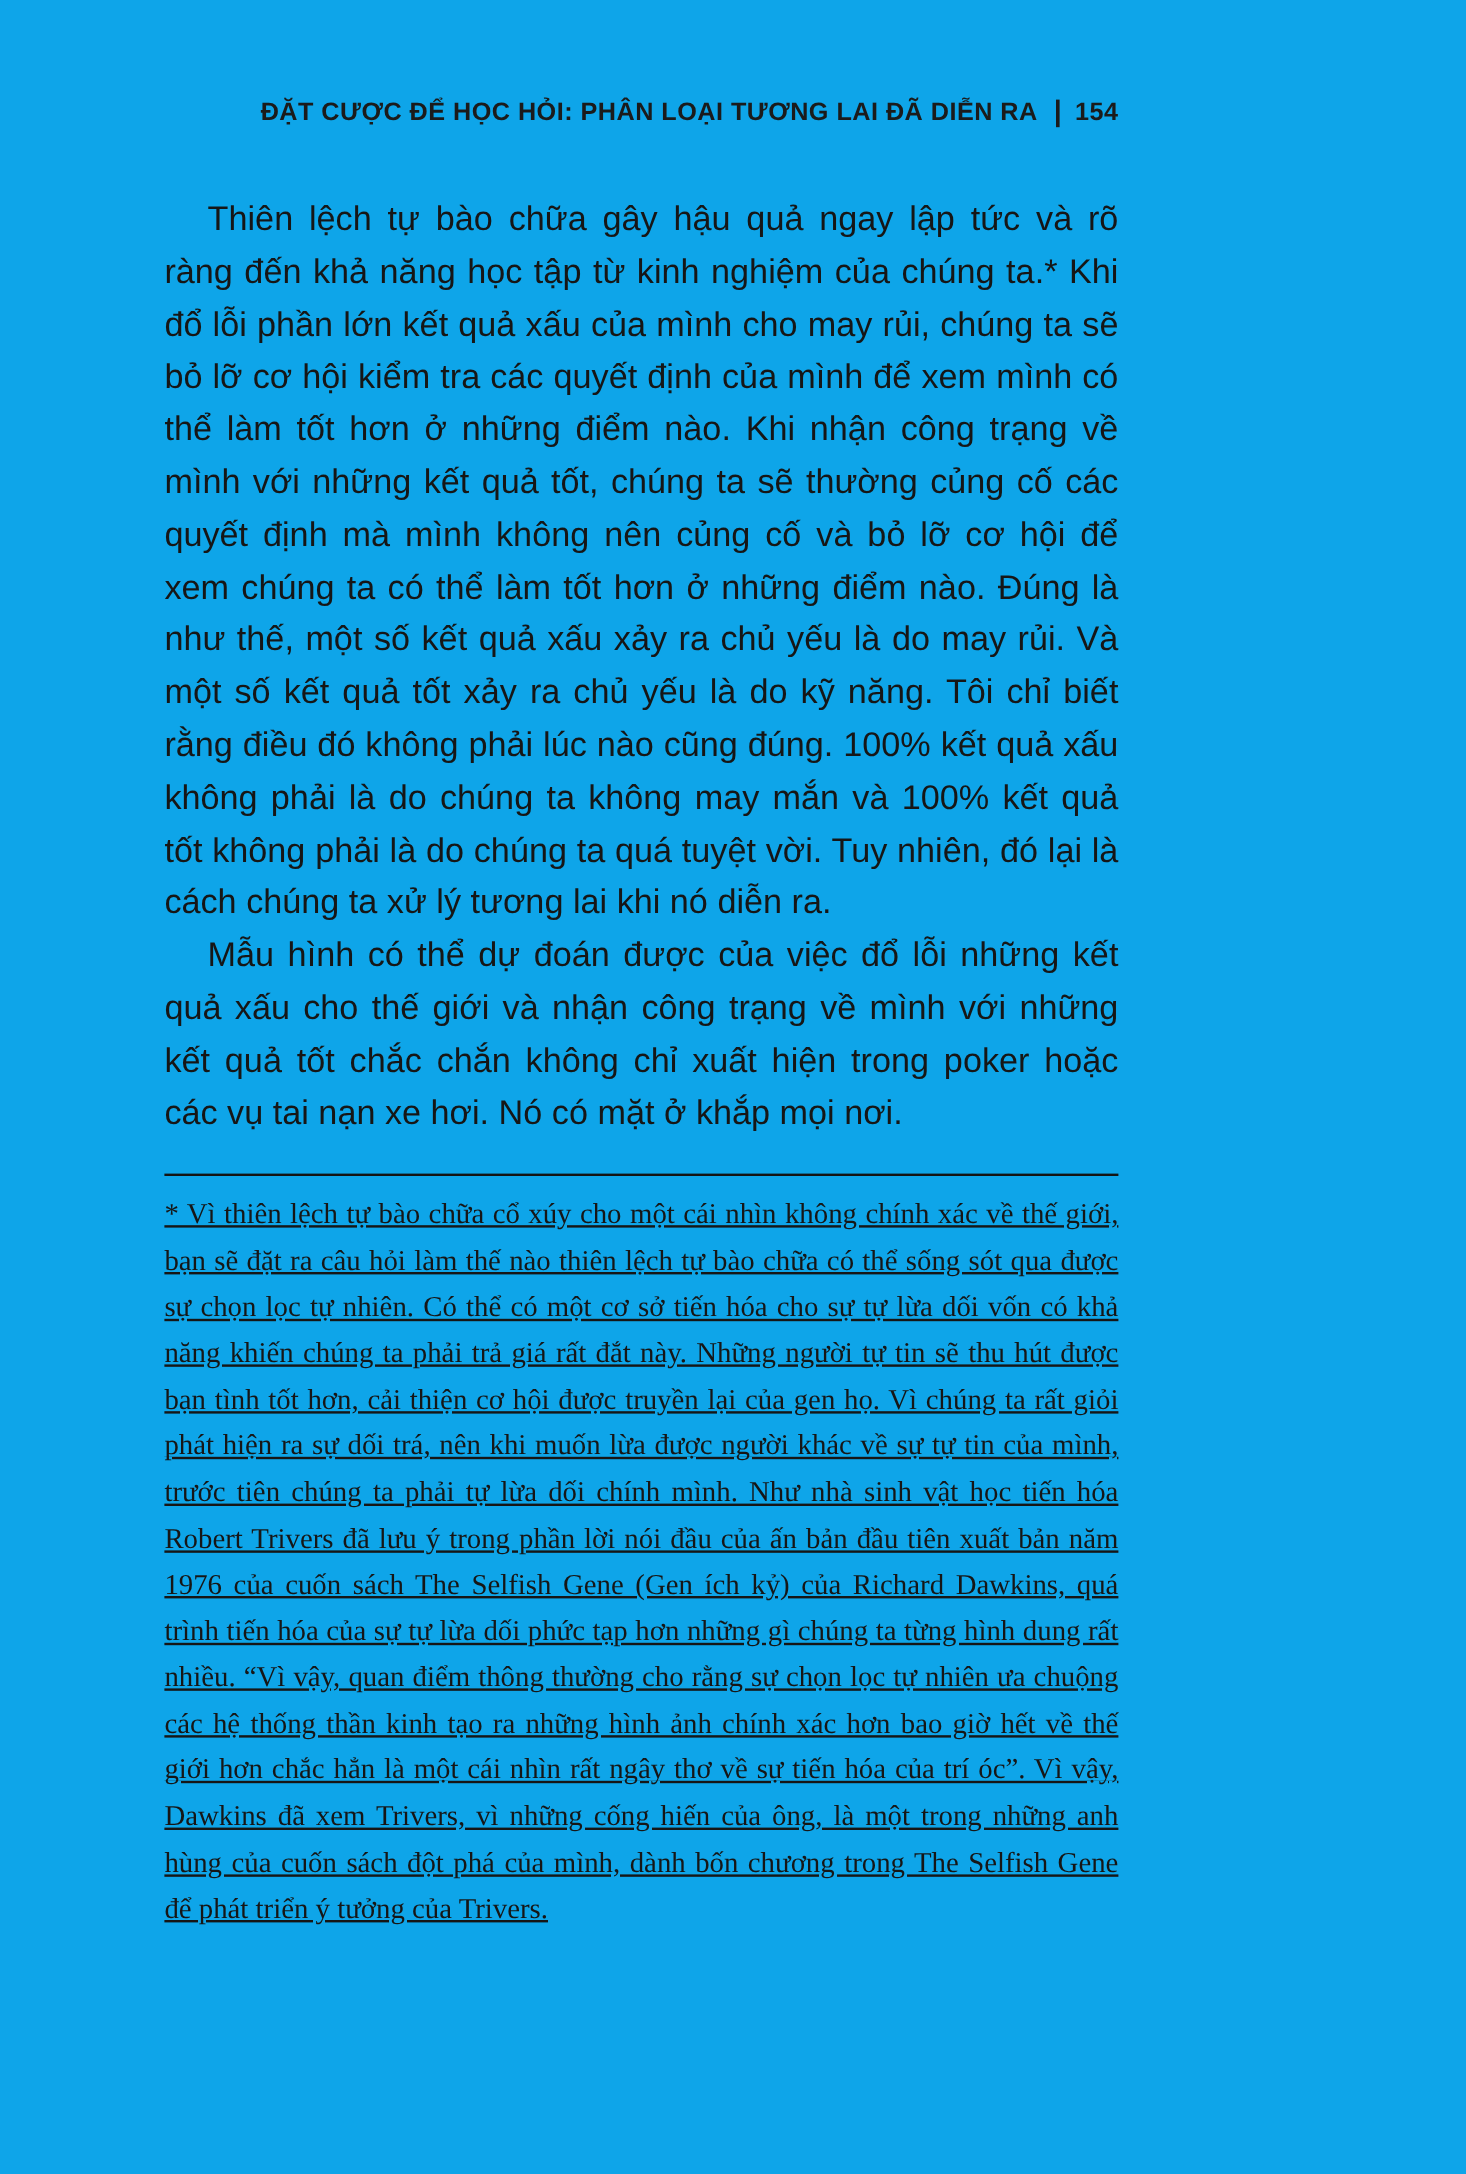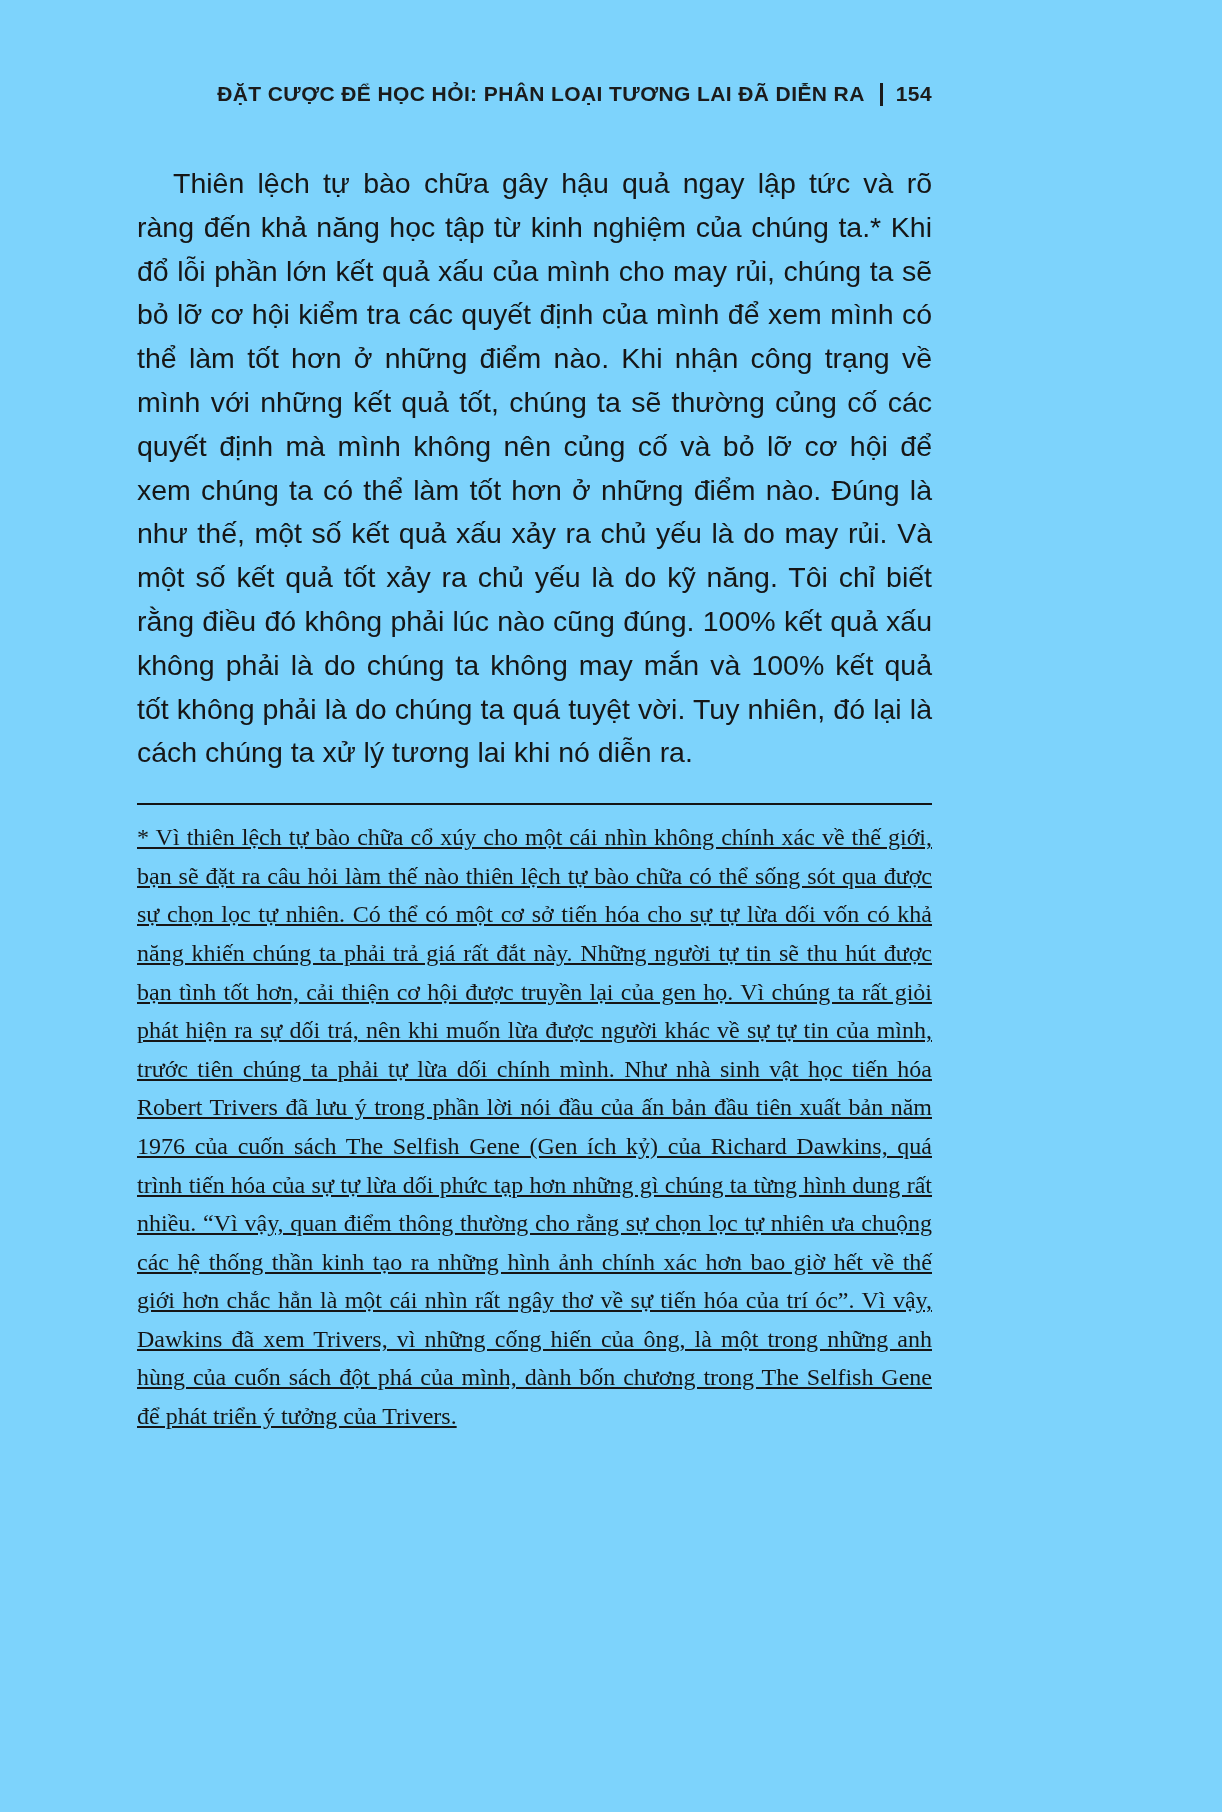--- a/index.html
+++ b/index.html
@@ -4,21 +4,21 @@
 <style>
   html, body {
     margin: 0;
     padding: 0;
     background: #ffffff;
   }
   .page {
     position: relative;
     width: 1222px;
     min-height: 1812px;
-    background: #7dd3fc;
+    background: #0ea5e9;
     box-sizing: border-box;
     padding: 82px 290px 80px 137px;
     overflow: hidden;
   }
   
   .page-header {
     display: flex;
     justify-content: flex-end;
     align-items: center;
     gap: 0;
@@ -79,19 +79,20 @@
 <div class="page">
 
   <header class="page-header">
     <span class="header-title">ĐẶT CƯỢC ĐỂ HỌC HỎI: PHÂN LOẠI TƯƠNG LAI ĐÃ DIỄN RA</span>
     <span class="header-divider"></span>
     <span class="header-page-number">154</span>
   </header>
 
   <main class="page-body">
     <p class="body-paragraph">Thiên lệch tự bào chữa gây hậu quả ngay lập tức và rõ ràng đến khả năng học tập từ kinh nghiệm của chúng ta.* Khi đổ lỗi phần lớn kết quả xấu của mình cho may rủi, chúng ta sẽ bỏ lỡ cơ hội kiểm tra các quyết định của mình để xem mình có thể làm tốt hơn ở những điểm nào. Khi nhận công trạng về mình với những kết quả tốt, chúng ta sẽ thường củng cố các quyết định mà mình không nên củng cố và bỏ lỡ cơ hội để xem chúng ta có thể làm tốt hơn ở những điểm nào. Đúng là như thế, một số kết quả xấu xảy ra chủ yếu là do may rủi. Và một số kết quả tốt xảy ra chủ yếu là do kỹ năng. Tôi chỉ biết rằng điều đó không phải lúc nào cũng đúng. 100% kết quả xấu không phải là do chúng ta không may mắn và 100% kết quả tốt không phải là do chúng ta quá tuyệt vời. Tuy nhiên, đó lại là cách chúng ta xử lý tương lai khi nó diễn ra.</p>
+    <p class="body-paragraph">Mẫu hình có thể dự đoán được của việc đổ lỗi những kết quả xấu cho thế giới và nhận công trạng về mình với những kết quả tốt chắc chắn không chỉ xuất hiện trong poker hoặc các vụ tai nạn xe hơi. Nó có mặt ở khắp mọi nơi.</p>
   </main>
 
   <div class="footnote-rule"></div>
 
   <p class="footnote">* Vì thiên lệch tự bào chữa cổ xúy cho một cái nhìn không chính xác về thế giới, bạn sẽ đặt ra câu hỏi làm thế nào thiên lệch tự bào chữa có thể sống sót qua được sự chọn lọc tự nhiên. Có thể có một cơ sở tiến hóa cho sự tự lừa dối vốn có khả năng khiến chúng ta phải trả giá rất đắt này. Những người tự tin sẽ thu hút được bạn tình tốt hơn, cải thiện cơ hội được truyền lại của gen họ. Vì chúng ta rất giỏi phát hiện ra sự dối trá, nên khi muốn lừa được người khác về sự tự tin của mình, trước tiên chúng ta phải tự lừa dối chính mình. Như nhà sinh vật học tiến hóa Robert Trivers đã lưu ý trong phần lời nói đầu của ấn bản đầu tiên xuất bản năm 1976 của cuốn sách The Selfish Gene (Gen ích kỷ) của Richard Dawkins, quá trình tiến hóa của sự tự lừa dối phức tạp hơn những gì chúng ta từng hình dung rất nhiều. “Vì vậy, quan điểm thông thường cho rằng sự chọn lọc tự nhiên ưa chuộng các hệ thống thần kinh tạo ra những hình ảnh chính xác hơn bao giờ hết về thế giới hơn chắc hẳn là một cái nhìn rất ngây thơ về sự tiến hóa của trí óc”. Vì vậy, Dawkins đã xem Trivers, vì những cống hiến của ông, là một trong những anh hùng của cuốn sách đột phá của mình, dành bốn chương trong The Selfish Gene để phát triển ý tưởng của Trivers.</p>
 
 </div>
 
 </body></html>

